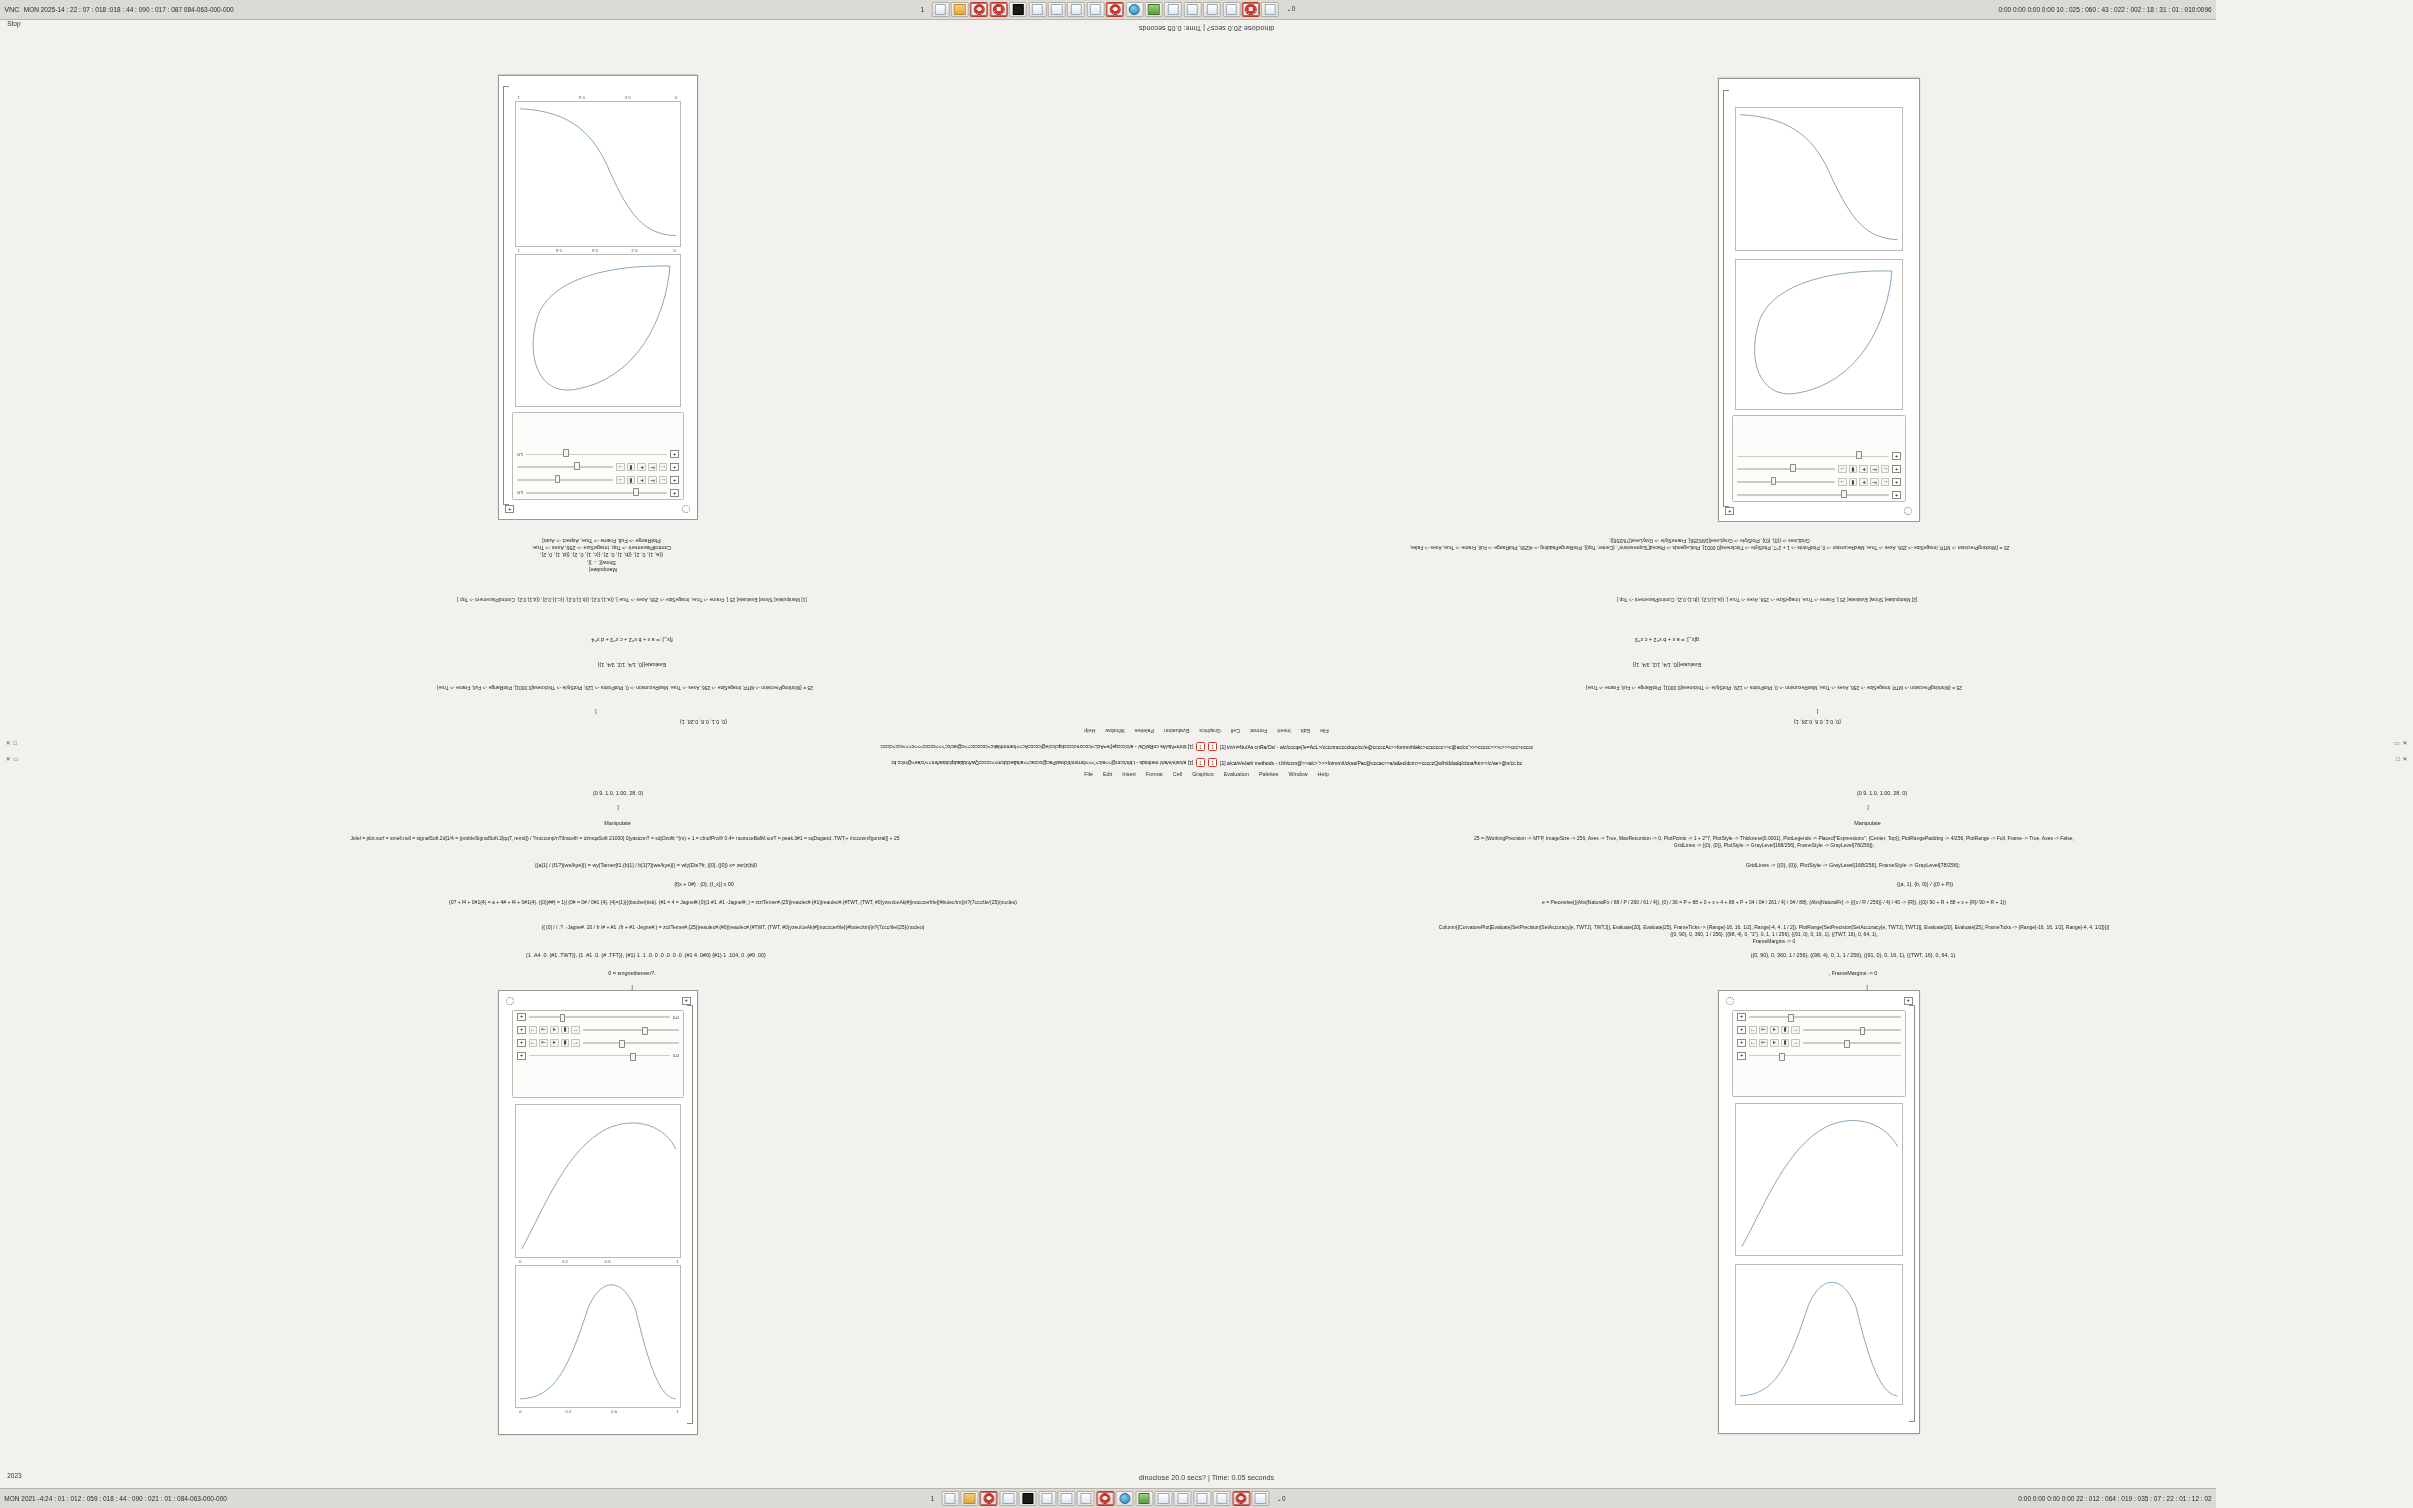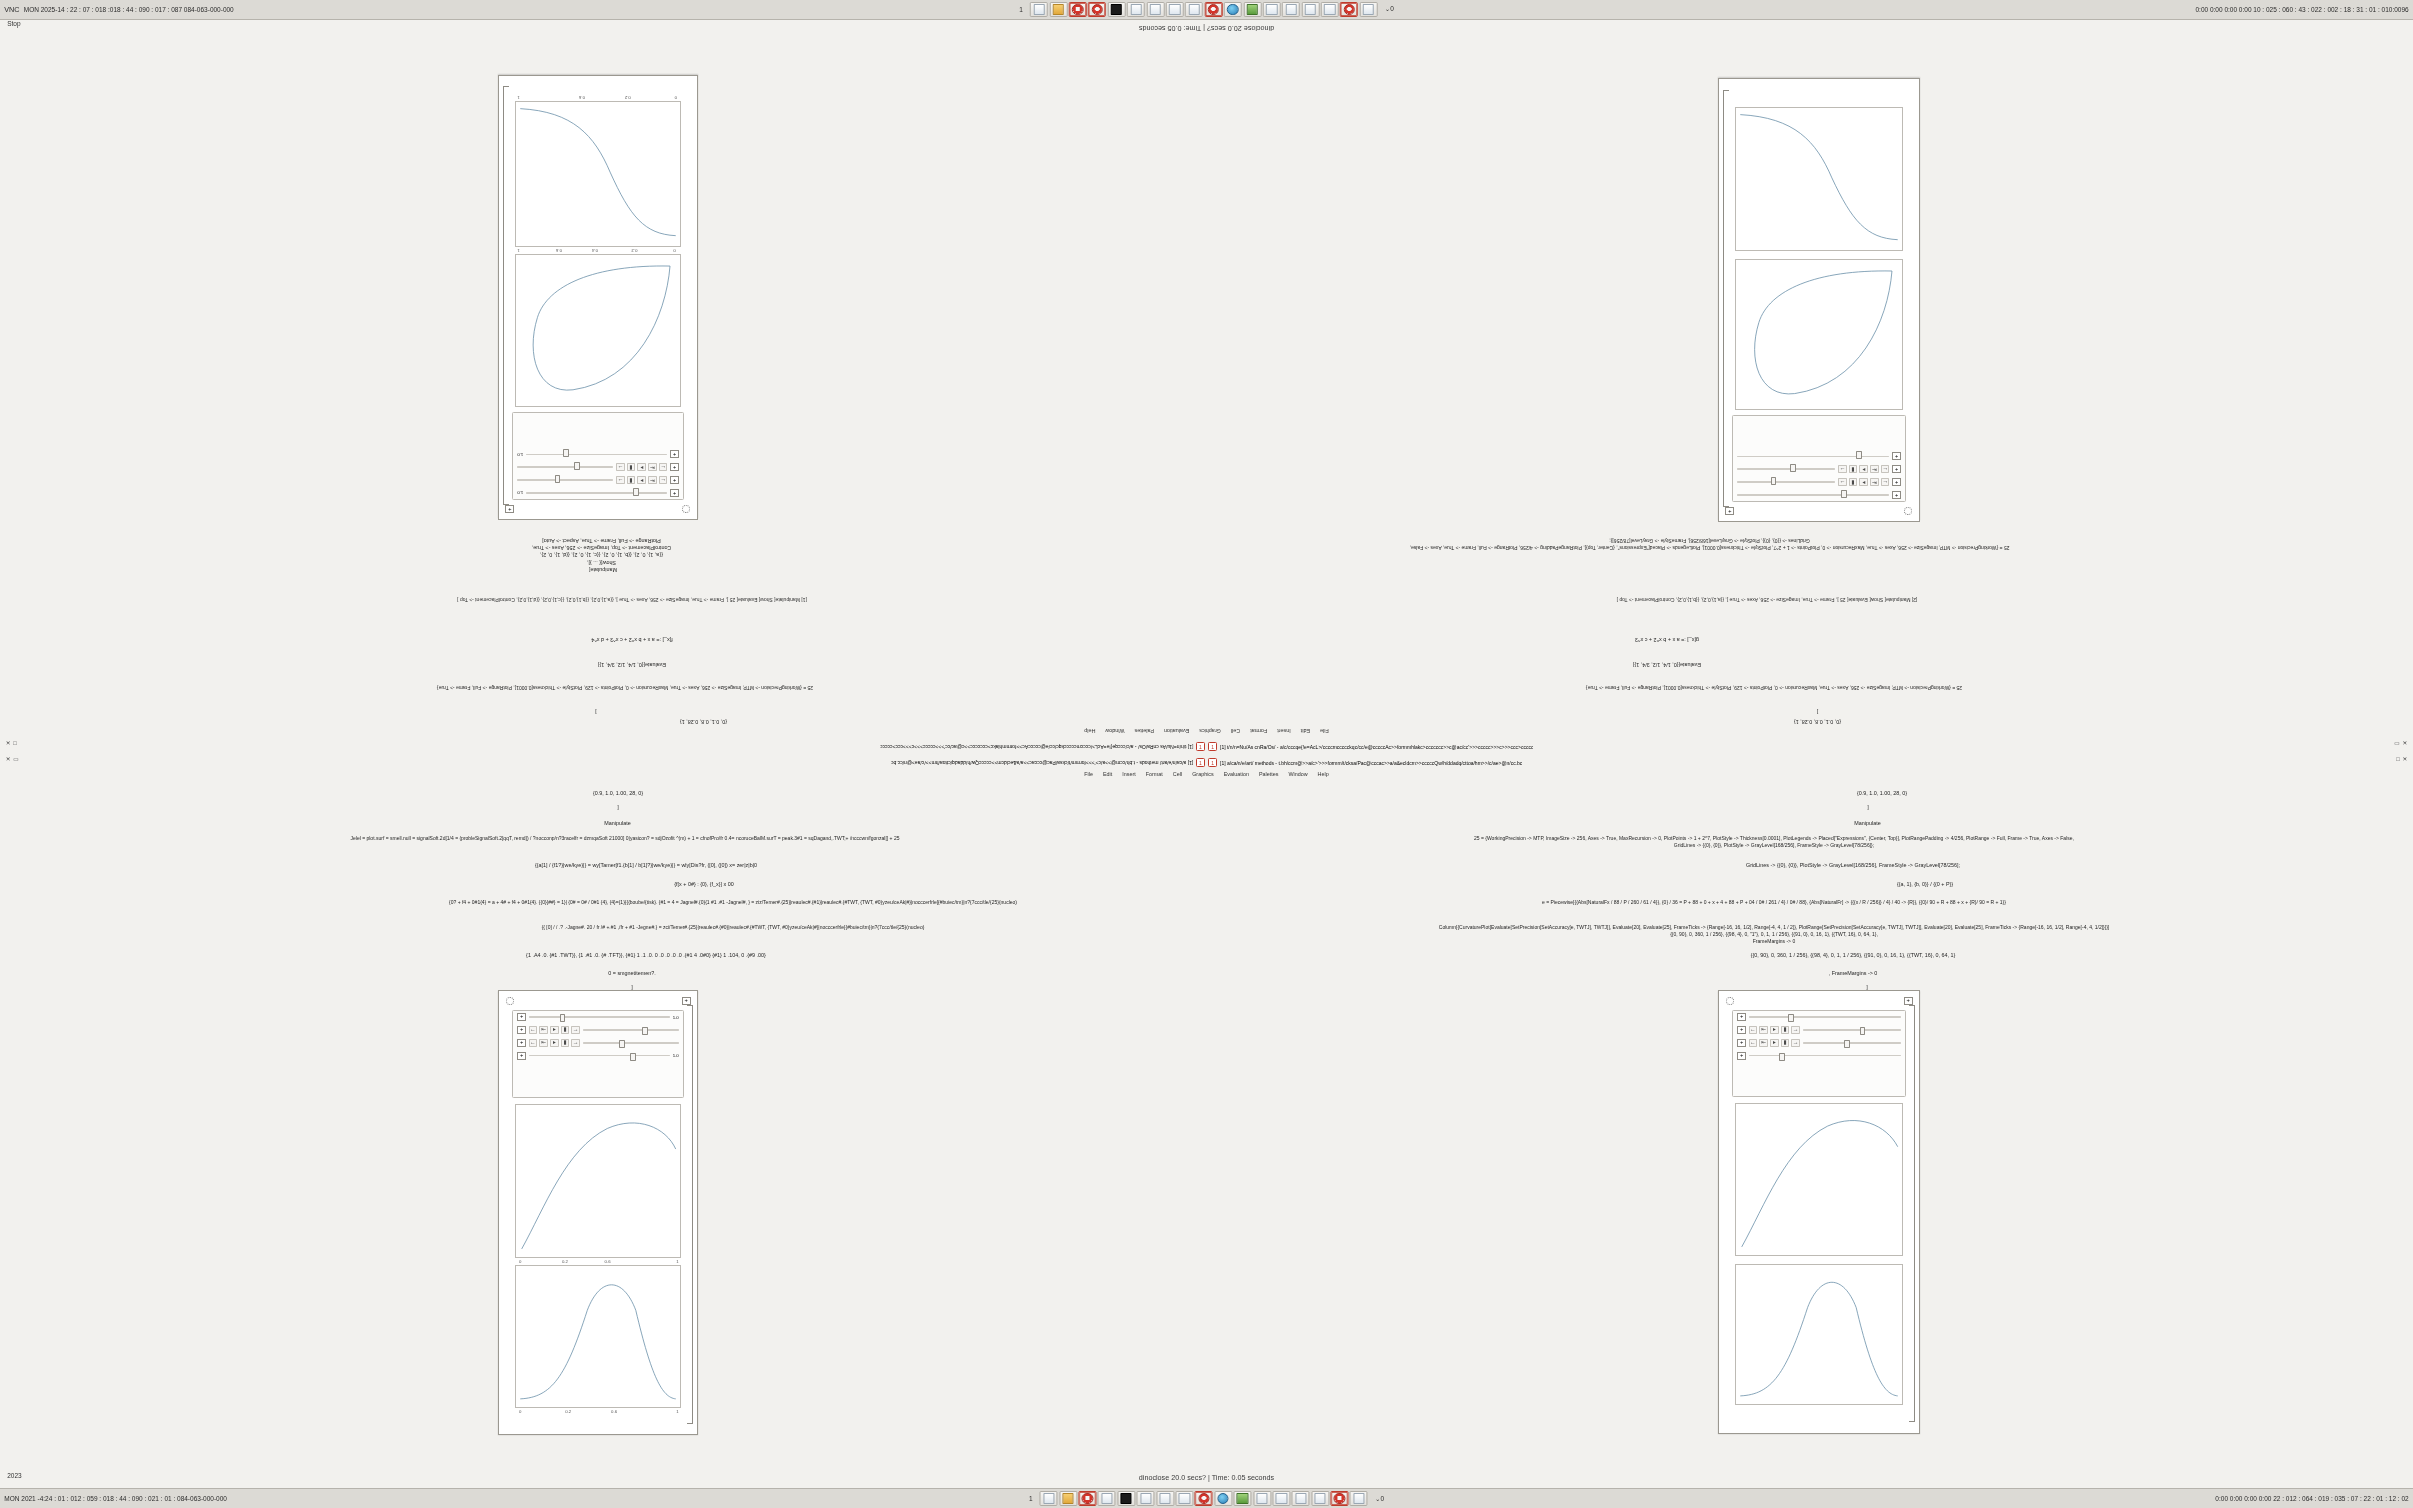--- a/index.html
+++ b/index.html
@@ -1,20 +1,20 @@
 <!DOCTYPE html>
 <html style="font-size:11.5px"><head>
 <meta charset="utf-8">
 <style>
   html,body{margin:0;padding:0;background:#d6d3cc;}
   body{width:2413px;height:1508px;overflow:hidden;font-family:"Liberation Sans",sans-serif;}
   .screen{position:relative;width:2413px;height:1508px;background:#f2f1ee;}
 
   
-  .panel{position:absolute;left:0;width:2413px;height:18.7px;background:#dcdad5;
+  .panel{position:absolute;left:0;width:2216px;height:18.7px;background:#dcdad5;
          border-bottom:0.7px solid #b6b3ac;display:flex;align-items:center;font-size:7.2px;color:#2b2b2b;}
   .panel.top{top:0;}
   .panel.bottom{bottom:0;border-bottom:none;border-top:0.7px solid #b6b3ac;}
   .panel .left{display:flex;align-items:center;gap:4.3px;padding-left:4.3px;min-width:309px;}
   .panel .center{position:absolute;left:50%;transform:translateX(-50%);display:flex;align-items:center;gap:1.4px;}
   .panel .right{position:absolute;right:4.3px;display:flex;align-items:center;gap:5.7px;font-size:6.5px;}
   .clock{font-size:6.5px;white-space:nowrap;}
 
   
   .winbtn{width:16px;height:13.6px;border:0.7px solid #b0ada6;background:linear-gradient(#f6f5f3,#e3e1dc);

